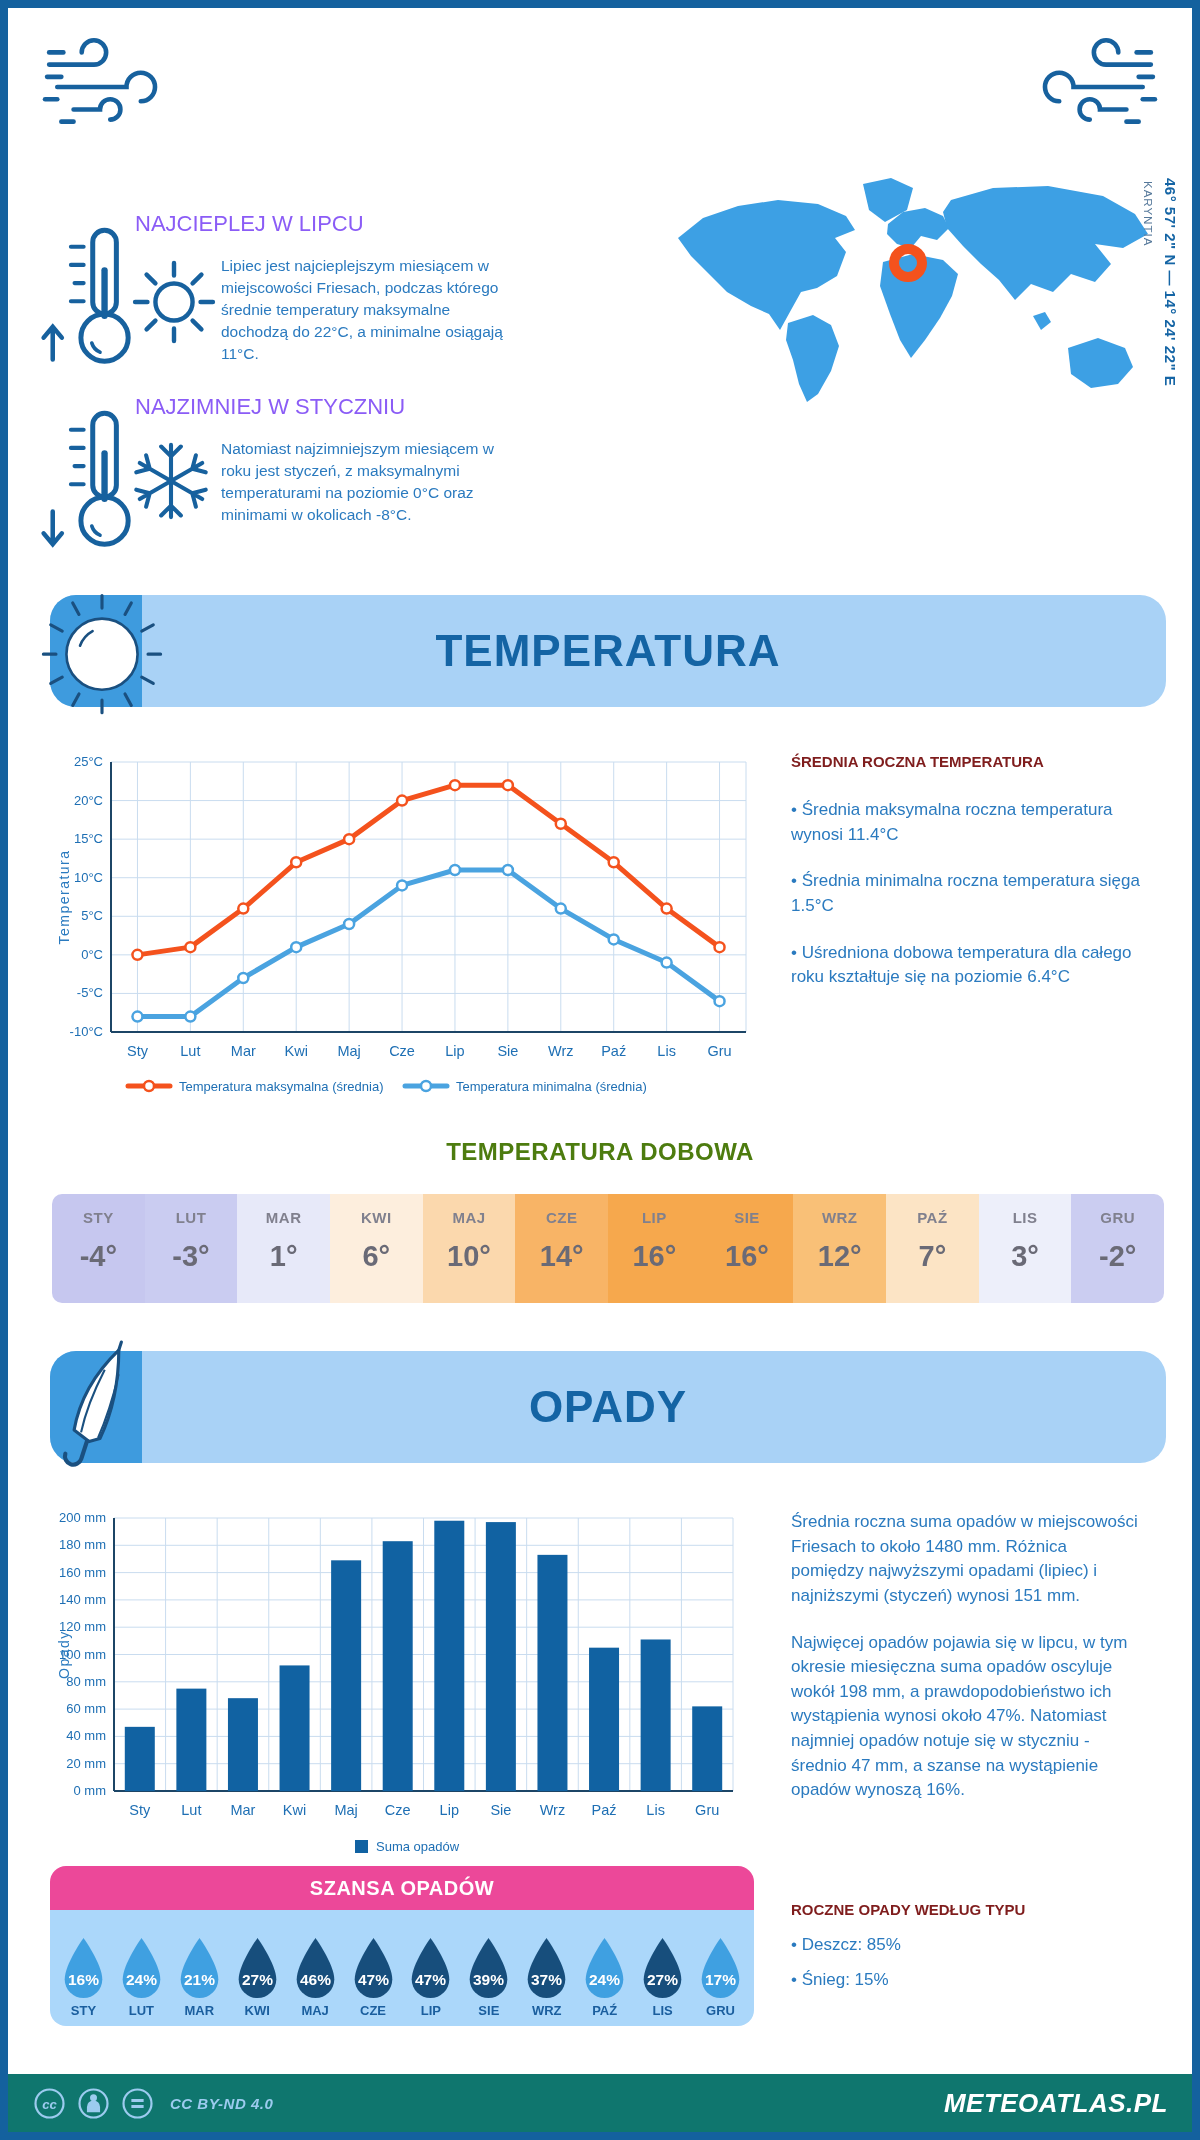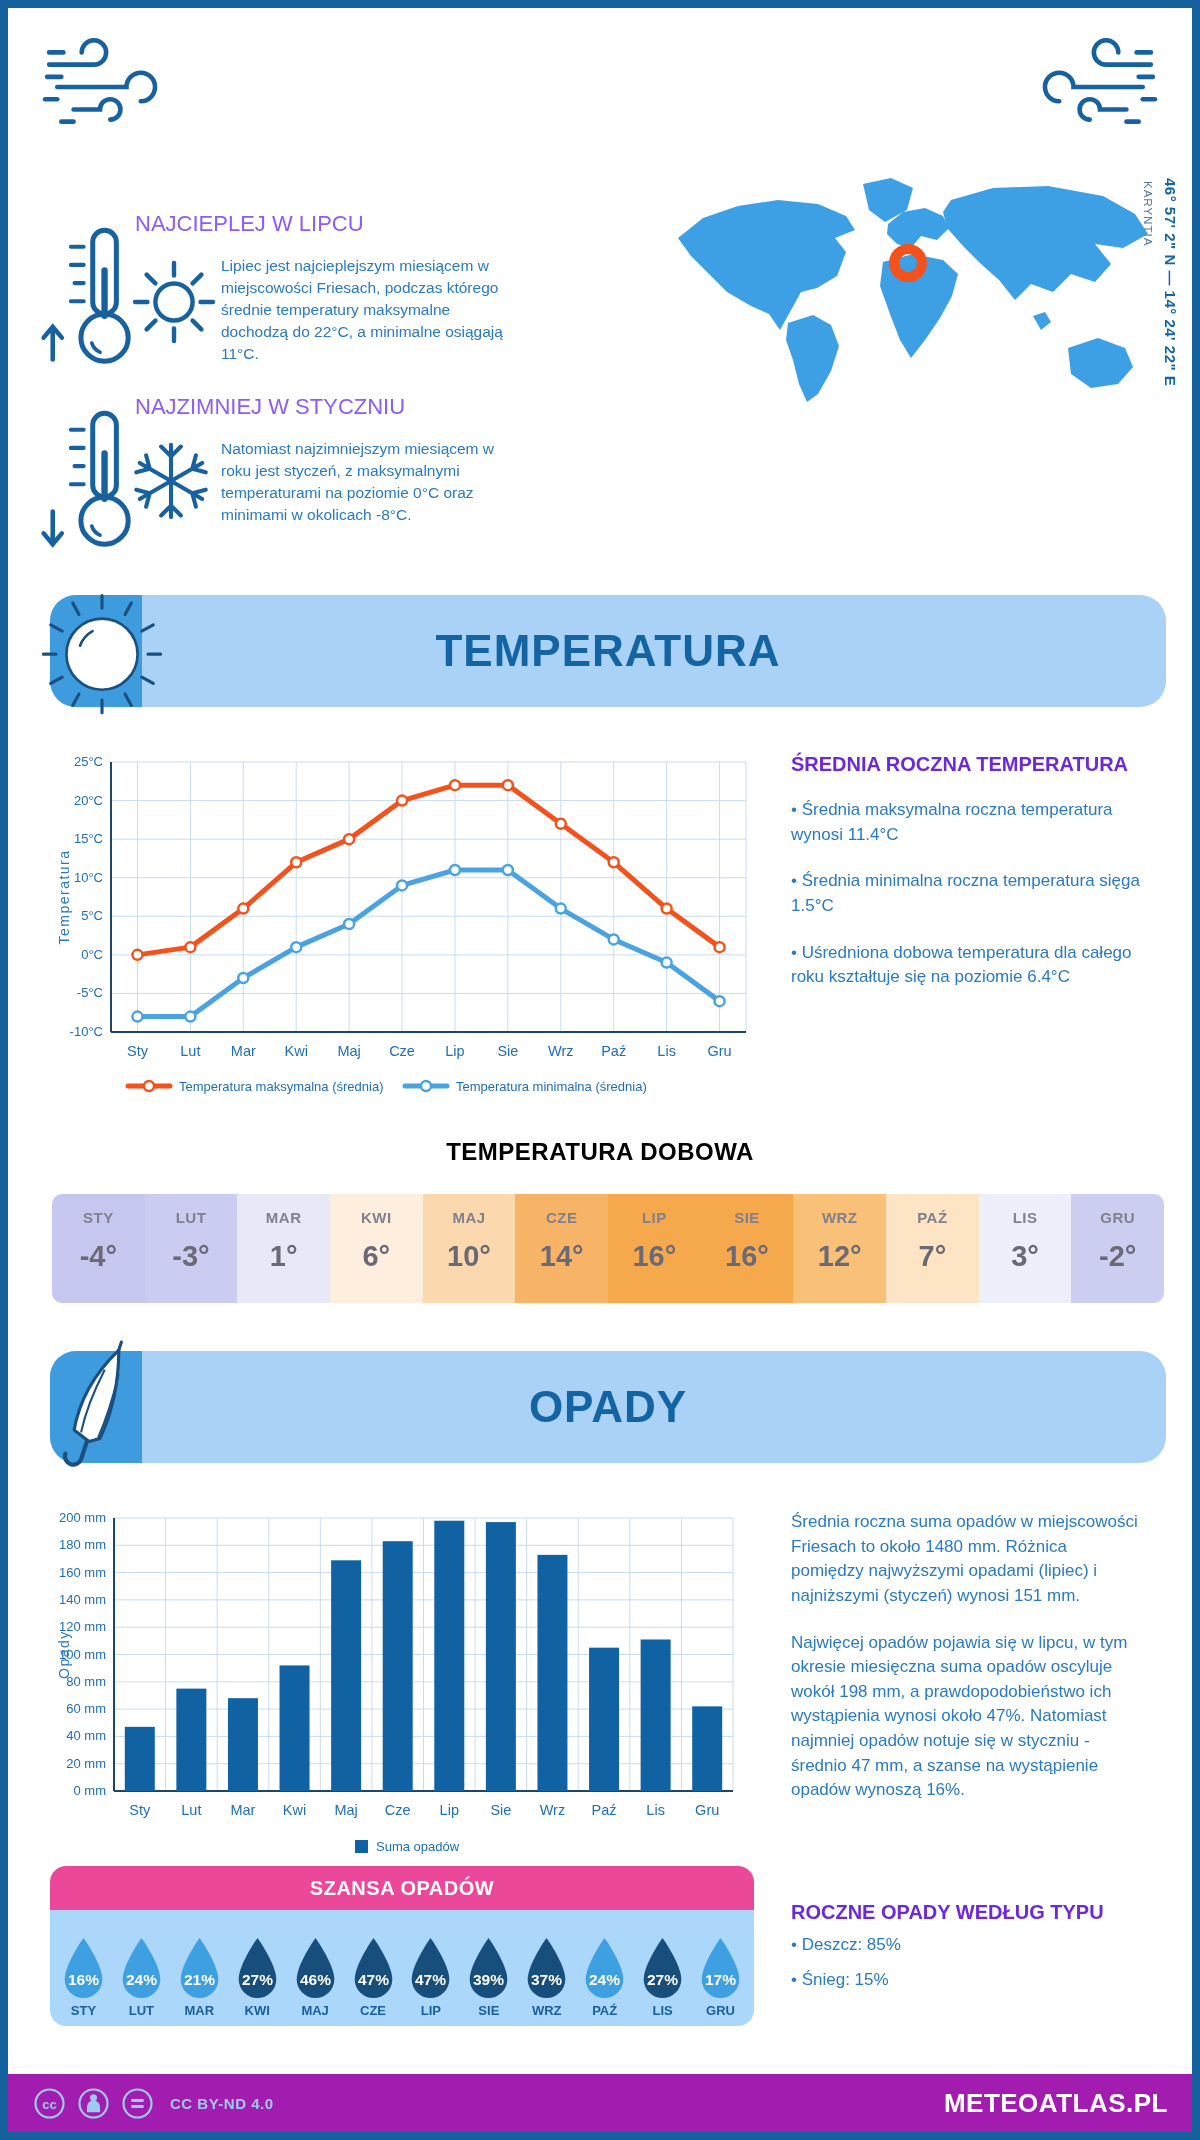--- a/index.html
+++ b/index.html
@@ -26,40 +26,40 @@
   .section-title{position:absolute;left:0;right:0;top:31px;text-align:center;font-size:44px;font-weight:bold;color:#1464A4;letter-spacing:1px;}
   .banner-icon{position:absolute;left:-16px;top:-14px;width:136px;height:140px;}
   
   .grid{stroke:#C9DCEF;stroke-width:1;}
   .axis{stroke:#1C4566;stroke-width:2;}
   .tick{font-size:13px;fill:#1E6FB4;}
   .xtick{font-size:14.5px;fill:#1E6FB4;}
   .axis-label{font-size:14px;fill:#2A7ABF;letter-spacing:1.5px;text-anchor:middle;}
   .legend-t{font-size:13px;fill:#1E6FB4;}
   
-  .col-title{position:absolute;font-size:20px;font-weight:bold;color:#6d28d9;}
+  .col-title{position:absolute;font-size:15px;font-weight:bold;color:#7f1d1d;}
   .col-text{position:absolute;width:360px;font-size:17px;line-height:1.45;color:#2A7ABF;}
   .col-text p{margin:0 0 22px 0;}
   
-  .daily-title{position:absolute;left:0;right:0;top:1130px;text-align:center;font-size:24px;font-weight:bold;color:#000000;letter-spacing:.5px;}
+  .daily-title{position:absolute;left:0;right:0;top:1130px;text-align:center;font-size:24px;font-weight:bold;color:#4d7c0f;letter-spacing:.5px;}
   .daily-table{position:absolute;left:44px;top:1186px;width:1112px;height:109px;display:flex;border-radius:10px;overflow:hidden;}
   .tcol{flex:1;text-align:center;}
   .tm{margin-top:15px;font-size:15px;font-weight:bold;color:#80808E;letter-spacing:.5px;}
   .tv{margin-top:14px;font-size:29px;font-weight:bold;color:#6A6A76;}
   
   .chance-header{position:absolute;left:42px;top:1858px;width:704px;height:44px;background:#ec4899;border-radius:16px 16px 0 0;
                  text-align:center;line-height:44px;font-size:20px;font-weight:bold;color:#fff;letter-spacing:.5px;}
   .chance-panel{position:absolute;left:42px;top:1902px;width:704px;height:116px;background:#ABD7FA;border-radius:0 0 16px 16px;
                 display:flex;justify-content:space-between;padding:26px 10px 0 10px;box-sizing:border-box;}
   .drop{width:47px;text-align:center;}
   .dropsvg{width:47px;height:64px;display:block;}
   .droppct{font-size:16.5px;font-weight:bold;fill:#fff;}
   .dropm{margin-top:3px;font-size:13px;font-weight:bold;color:#1A5E9E;}
   
-  .footer{position:absolute;left:0;right:0;bottom:0;height:58px;background:#a21caf;display:flex;align-items:center;padding:0 24px;box-sizing:border-box;}
+  .footer{position:absolute;left:0;right:0;bottom:0;height:58px;background:#0f766e;display:flex;align-items:center;padding:0 24px;box-sizing:border-box;font-style:italic;}
   .ccicon{width:35px;height:35px;margin-right:9px;}
   .license{margin-left:6px;font-size:15px;font-weight:bold;color:#9CCBEF;letter-spacing:.5px;}
   .spacer{flex:1;}
   .brand{font-size:26px;font-weight:bold;color:#fff;letter-spacing:.5px;}
 </style>
 </head>
 <body>
 
 <div class="page">
 

